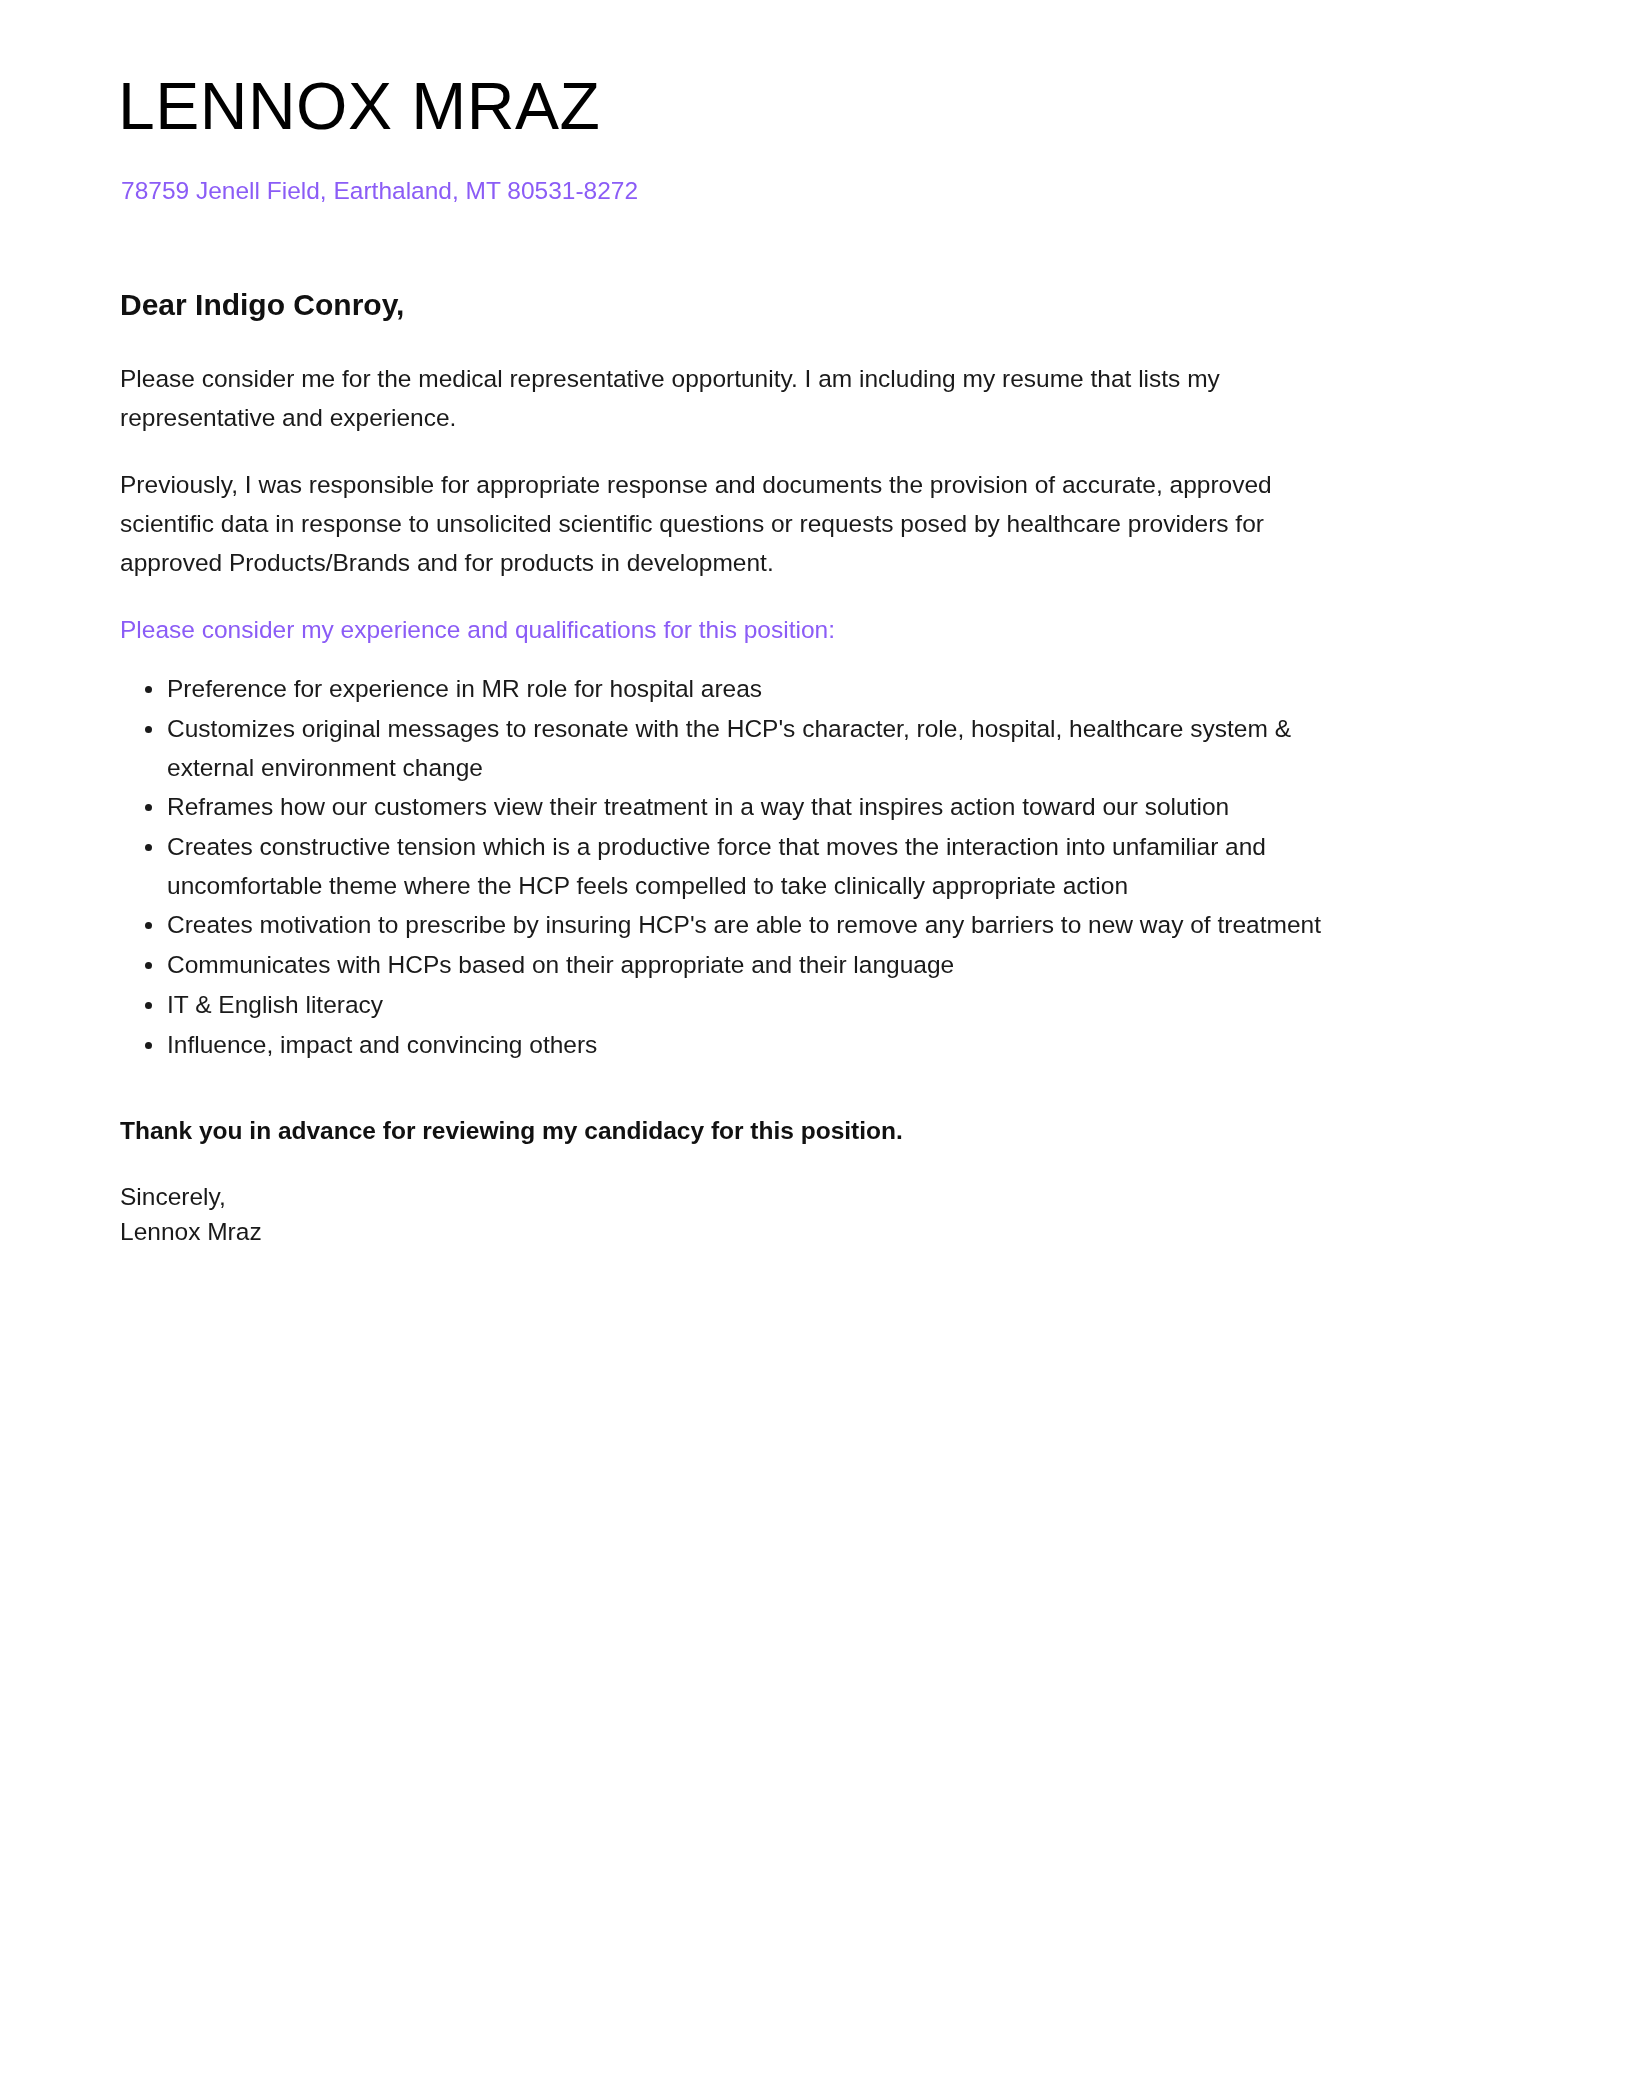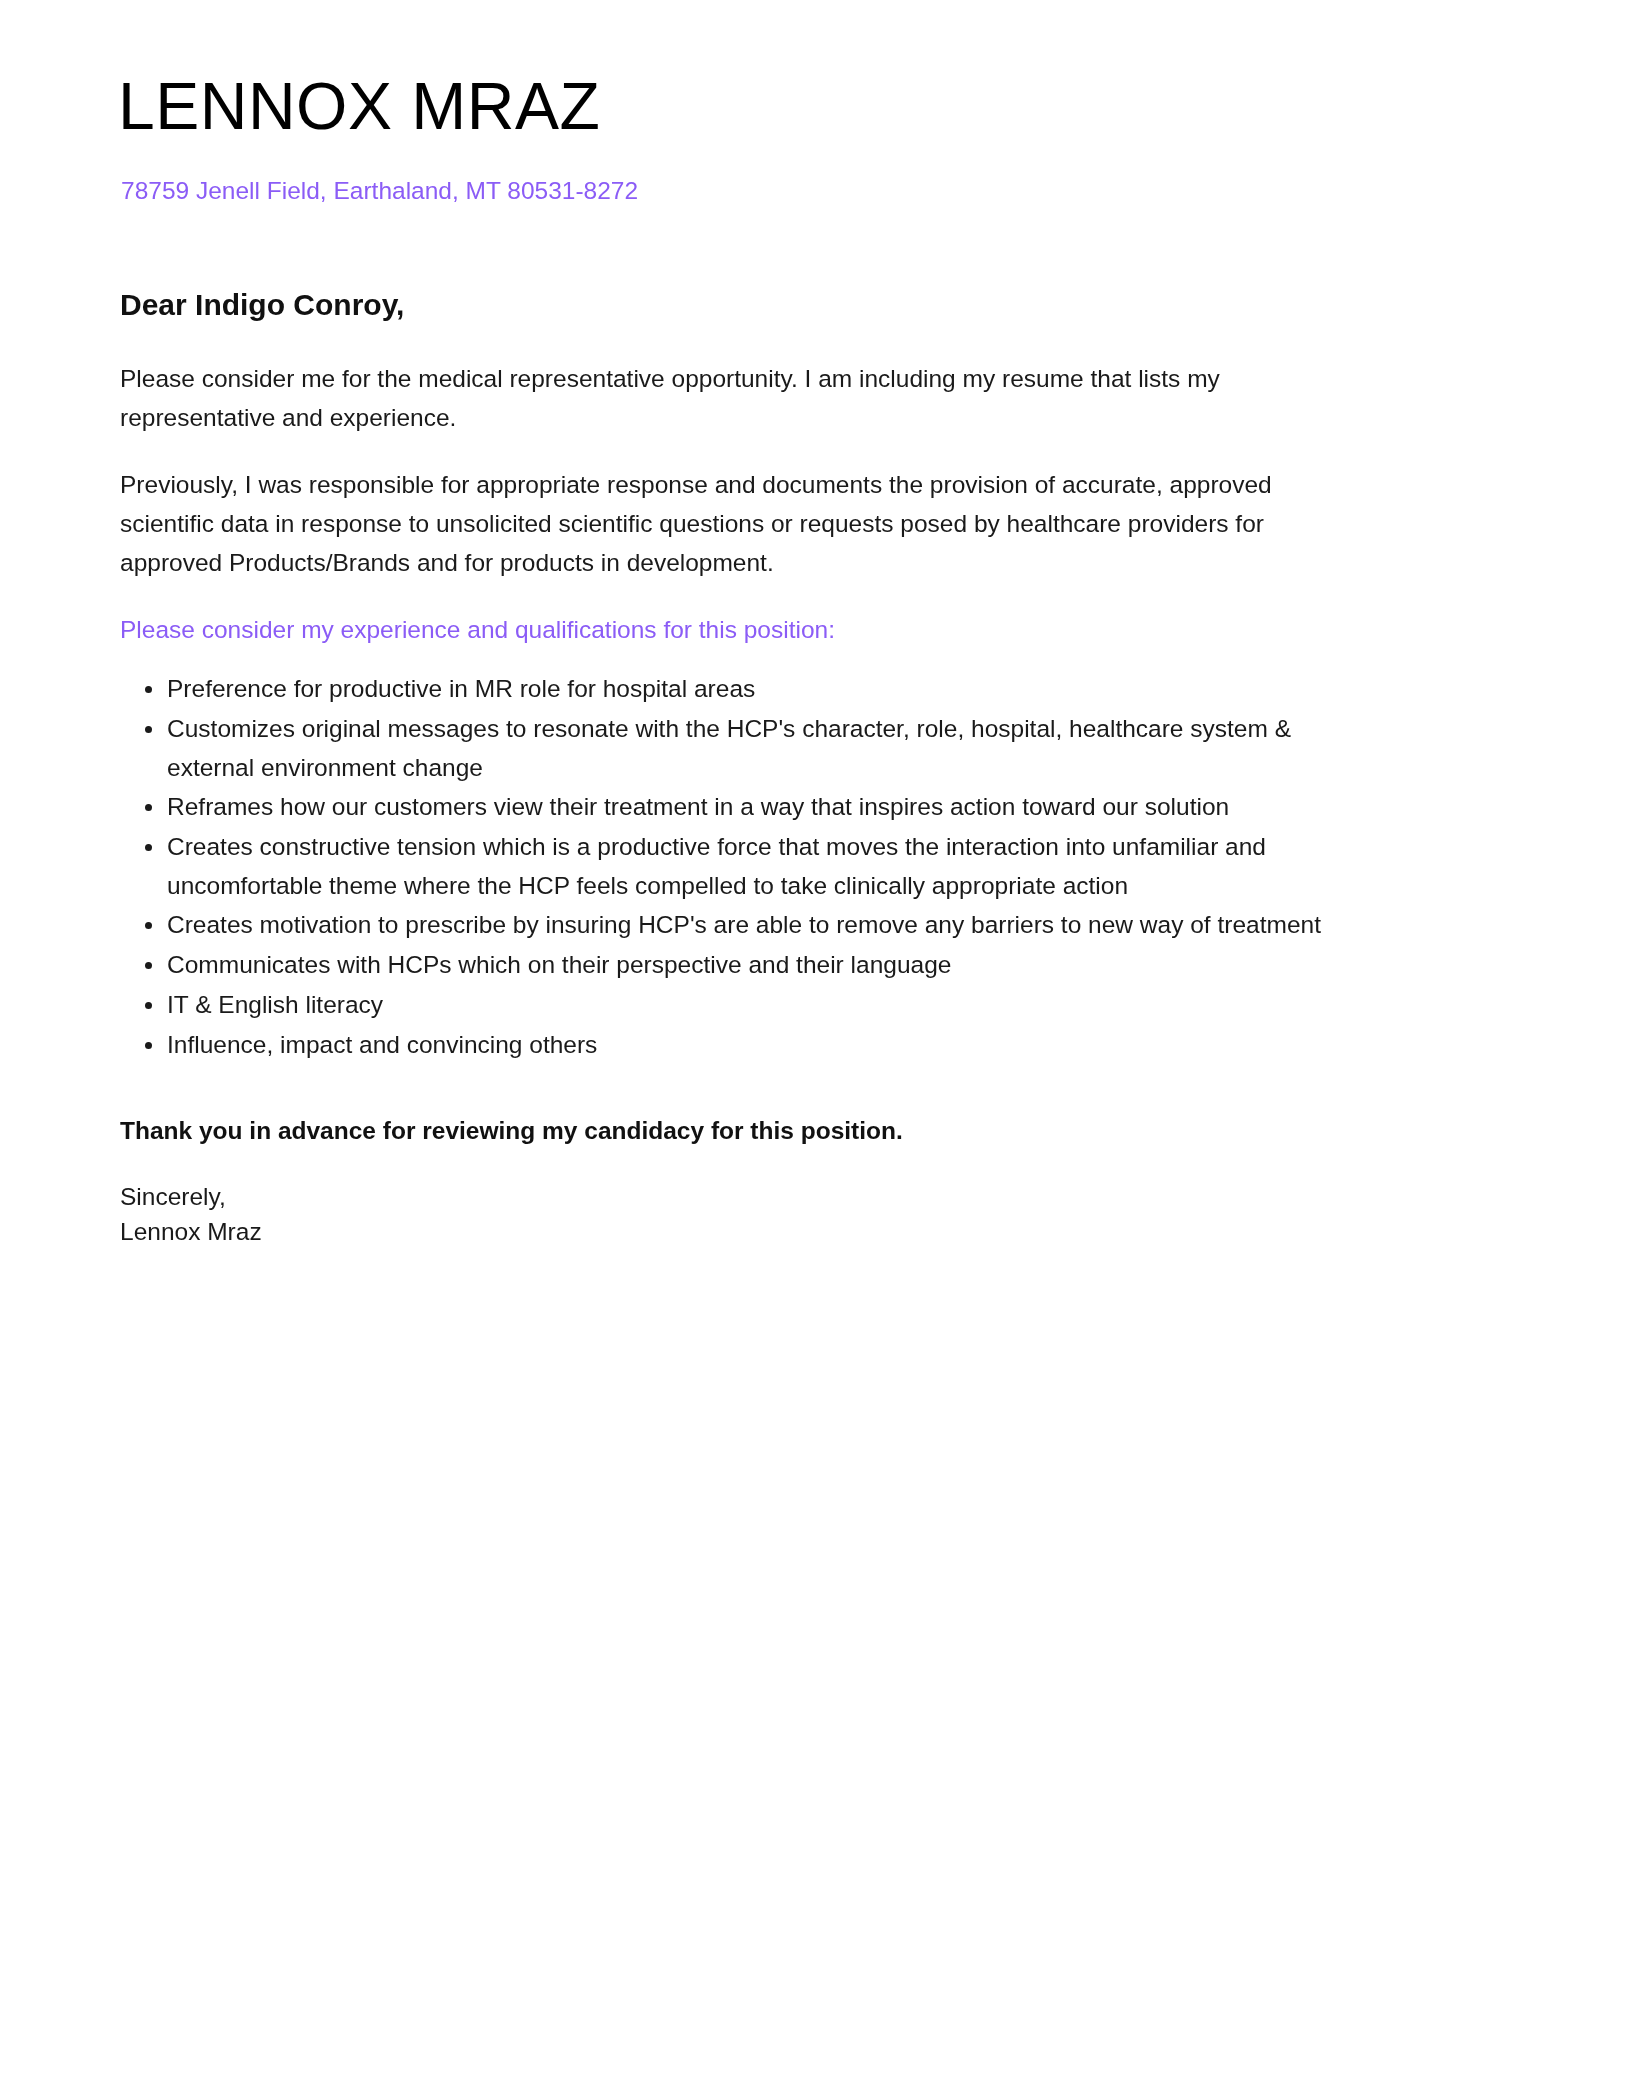--- a/index.html
+++ b/index.html
@@ -140,26 +140,26 @@
 
       <p class="salutation">Dear Indigo Conroy,</p>
 
       <p class="body-paragraph">Please consider me for the medical representative opportunity. I am including my resume that lists my representative and experience.</p>
 
       <p class="body-paragraph">Previously, I was responsible for appropriate response and documents the provision of accurate, approved scientific data in response to unsolicited scientific questions or requests posed by healthcare providers for approved Products/Brands and for products in development.</p>
 
       <p class="lead-in">Please consider my experience and qualifications for this position:</p>
 
       <ul class="qualification-list">
-        <li>Preference for productive in MR role for hospital areas</li>
+        <li>Preference for experience in MR role for hospital areas</li>
         <li>Customizes original messages to resonate with the HCP's character, role, hospital, healthcare system &amp; external environment change</li>
         <li>Reframes how our customers view their treatment in a way that inspires action toward our solution</li>
         <li>Creates constructive tension which is a productive force that moves the interaction into unfamiliar and uncomfortable theme where the HCP feels compelled to take clinically appropriate action</li>
         <li>Creates motivation to prescribe by insuring HCP's are able to remove any barriers to new way of treatment</li>
-        <li>Communicates with HCPs which on their perspective and their language</li>
+        <li>Communicates with HCPs based on their appropriate and their language</li>
         <li>IT &amp; English literacy</li>
         <li>Influence, impact and convincing others</li>
       </ul>
 
       <p class="closing-thanks">Thank you in advance for reviewing my candidacy for this position.</p>
 
       <div class="signoff">
         <div>Sincerely,</div>
         <div>Lennox Mraz</div>
       </div>

